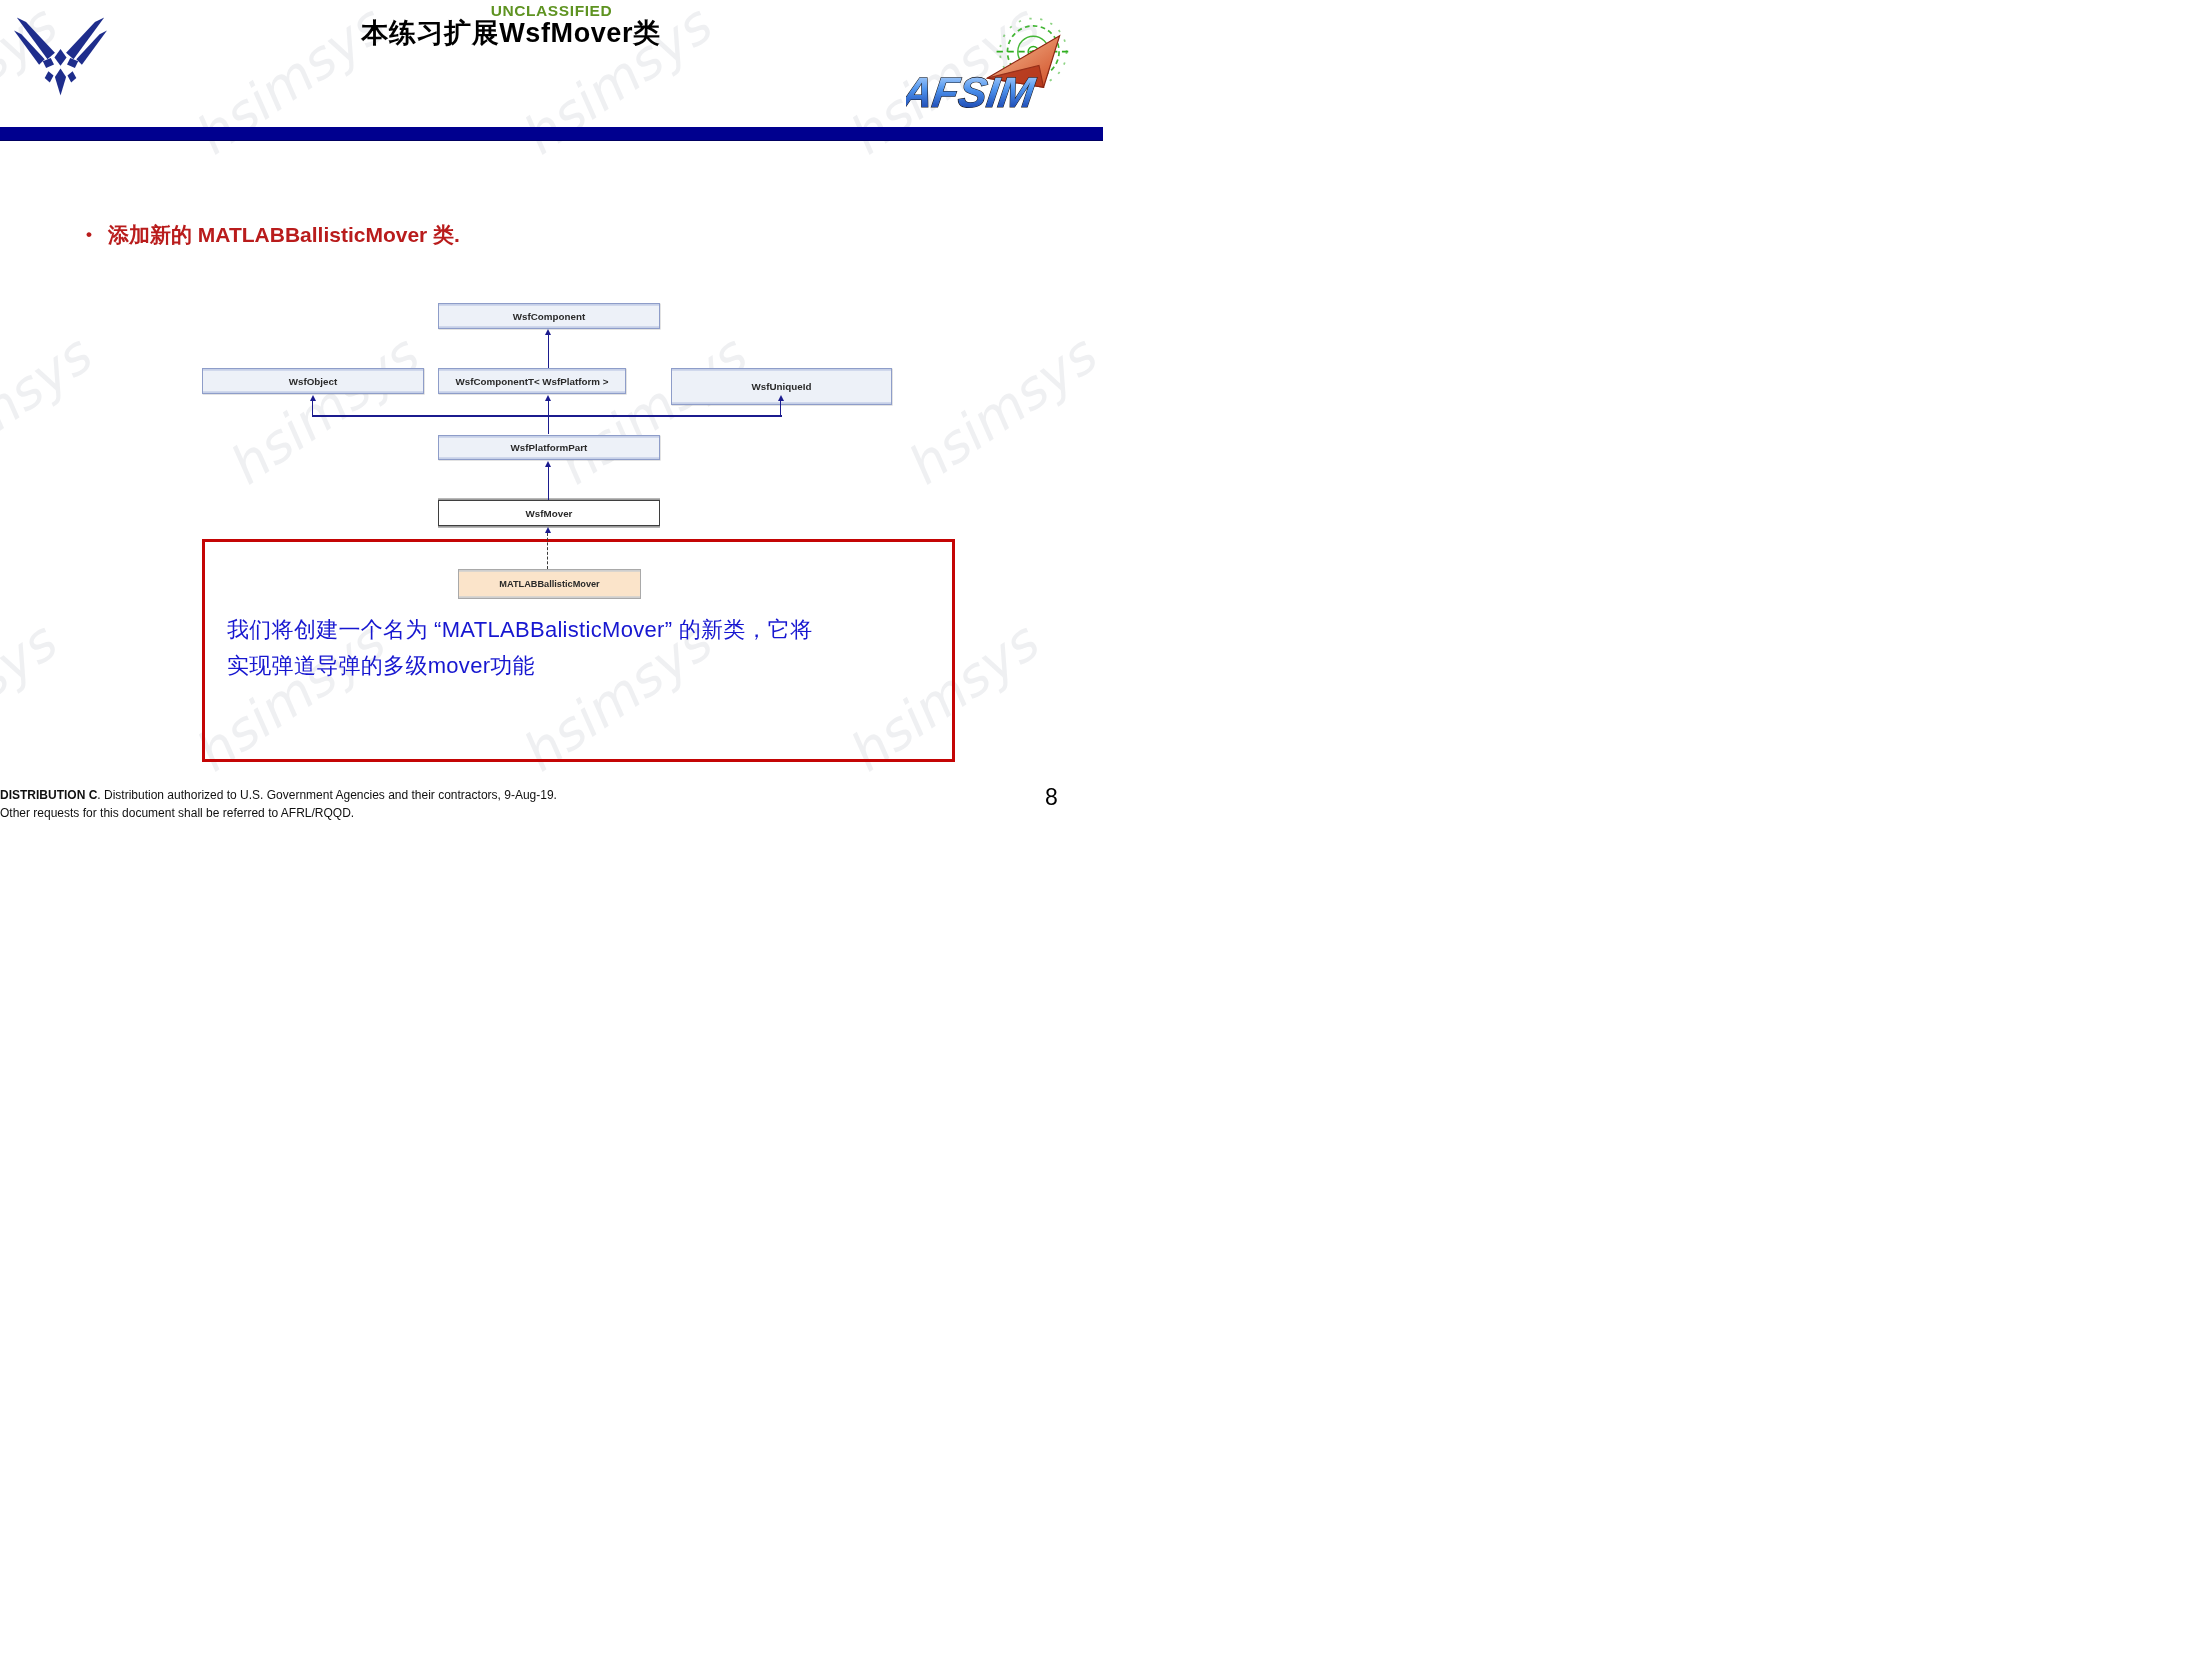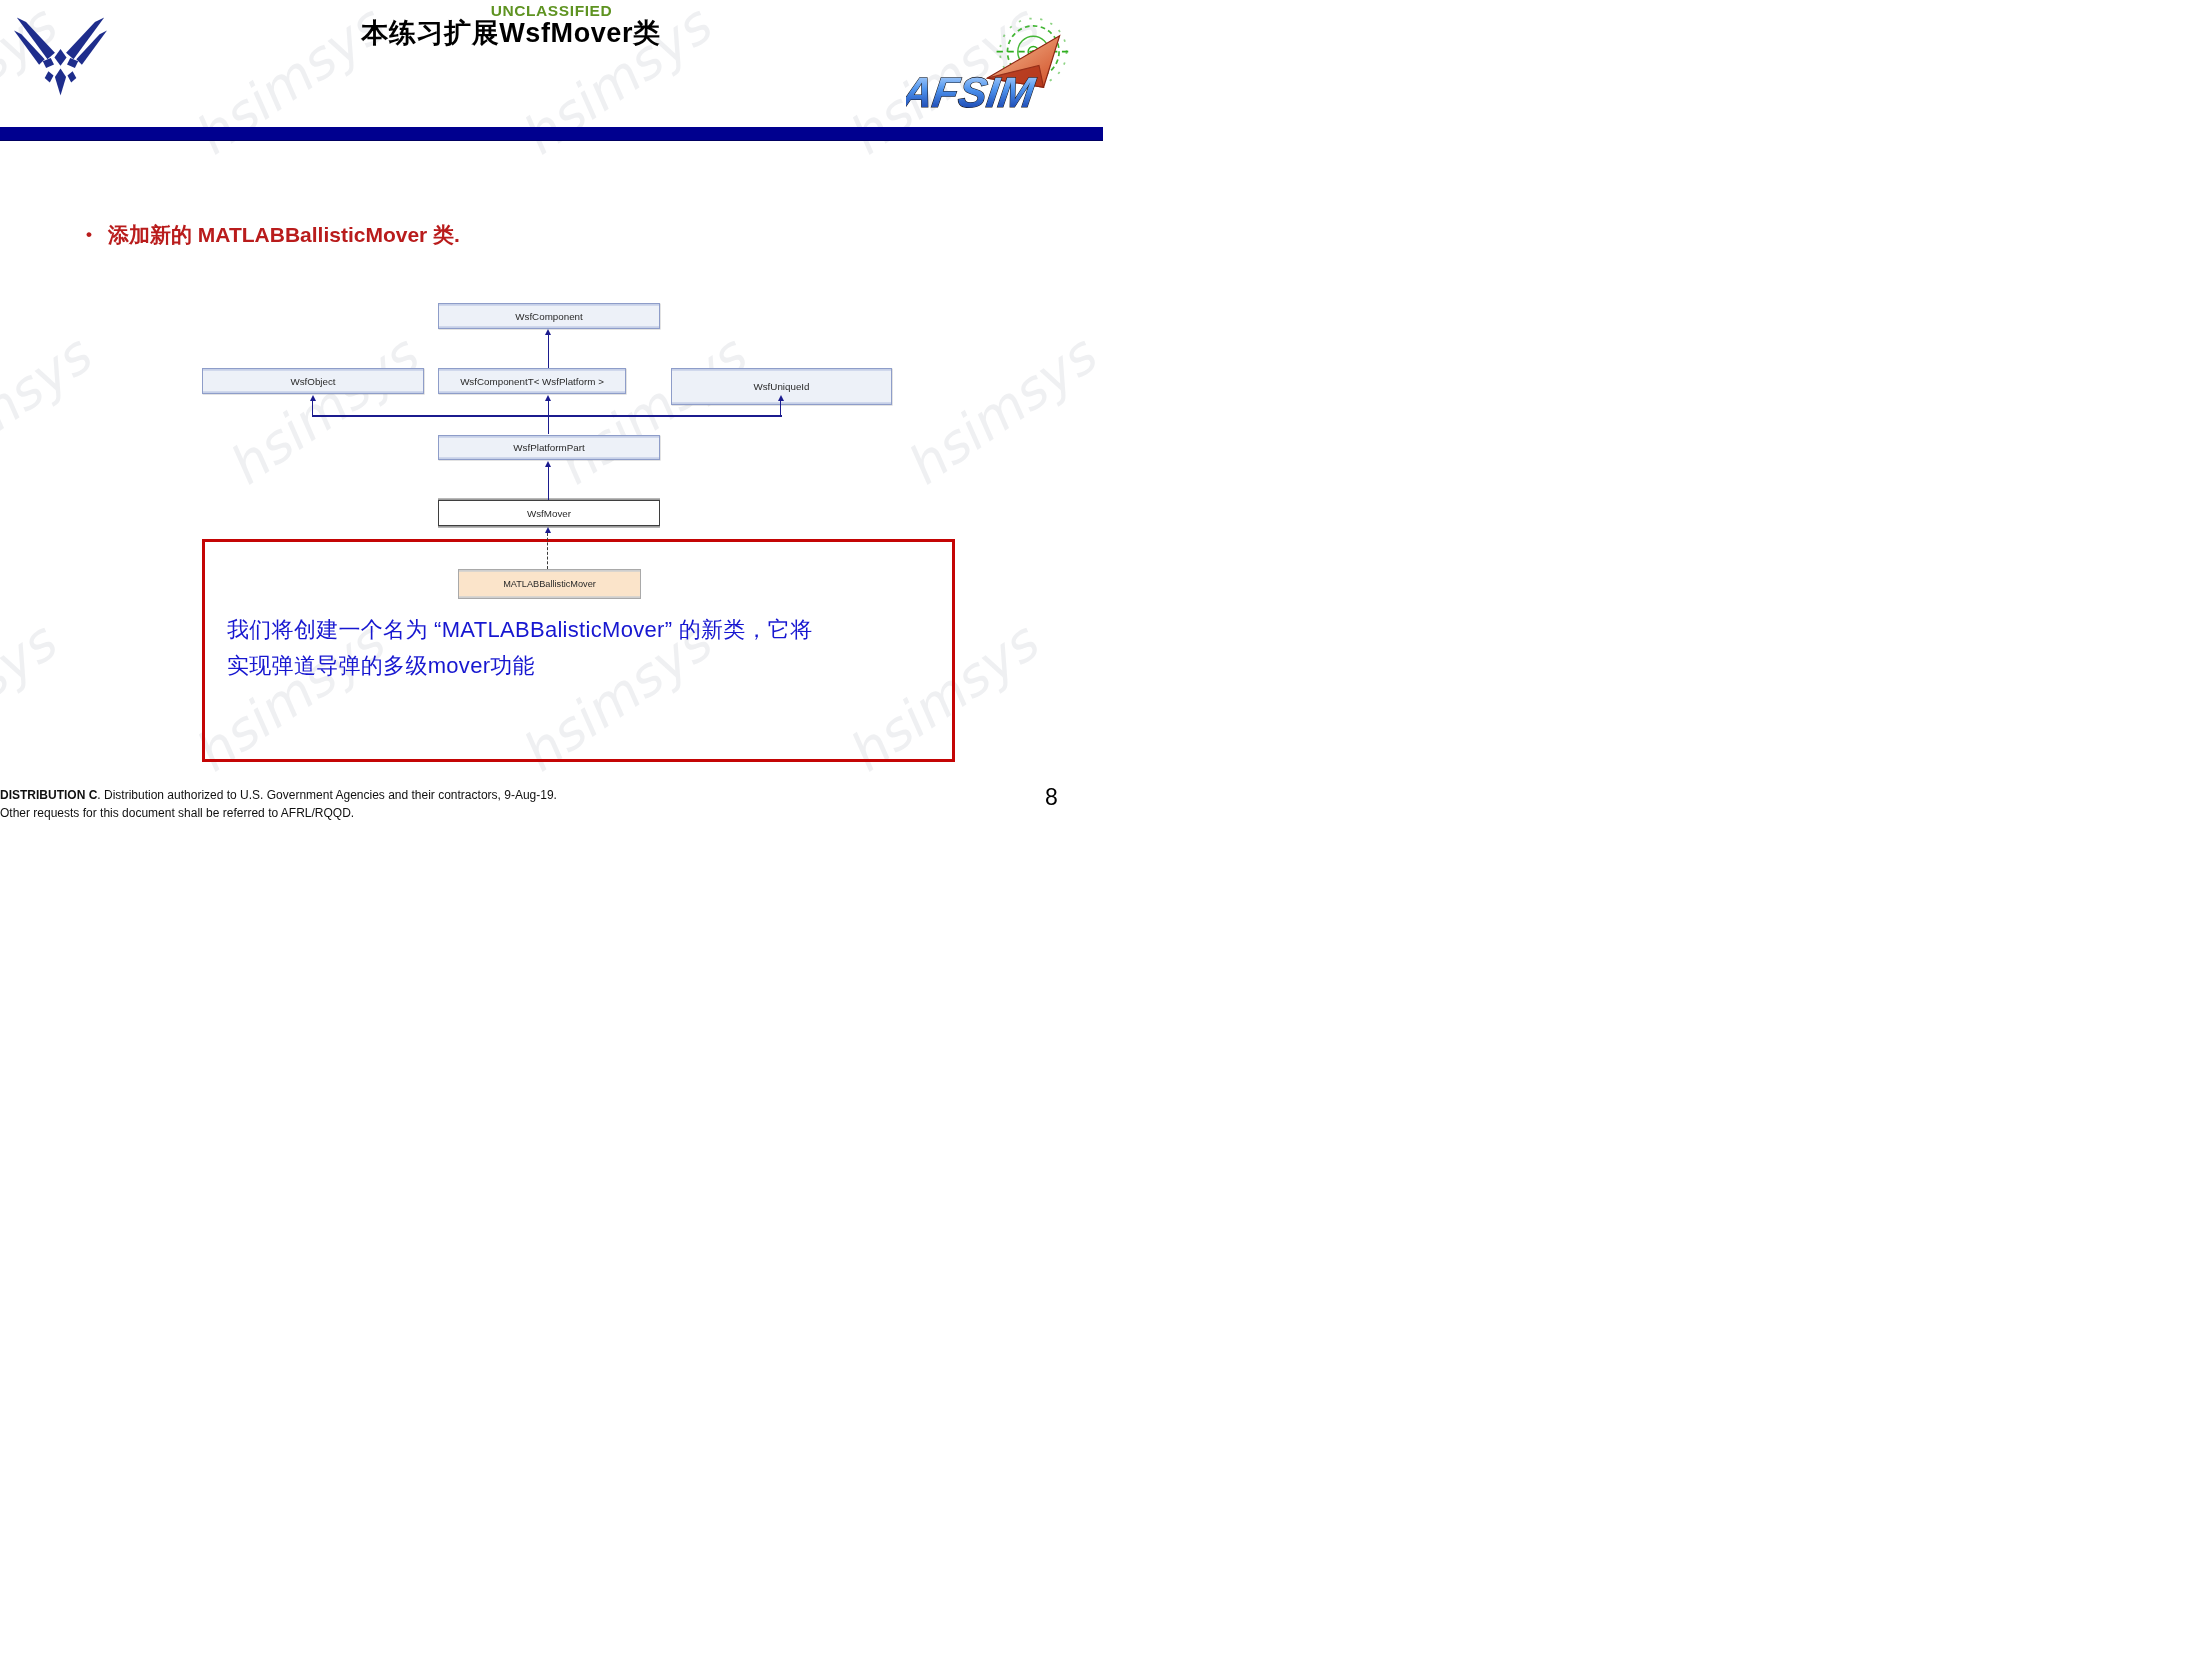--- a/index.html
+++ b/index.html
@@ -24,21 +24,21 @@
   
   .bullet{position:absolute;left:86px;top:221px;font-size:21px;font-weight:bold;
       color:#b91c1c;z-index:5;white-space:nowrap;}
   .bullet .marker{display:inline-block;font-size:17px;margin-right:16px;vertical-align:2.3px;}
   .bullet .code{font-weight:900;}
 
   
   .node{position:absolute;box-sizing:border-box;display:flex;align-items:center;
       justify-content:center;font-size:9.8px;color:#2a2a2a;z-index:6;
       background:#edf1f8;border:1.1px solid #8e9dc9;
-      box-shadow:inset 0 1.7px 0 #c6d0e8, inset 0 -1.7px 0 #c6d0e8, 0.6px 0.6px 0 rgba(120,120,120,.35);}
+      box-shadow:inset 0 1.7px 0 #c6d0e8, inset 0 -1.7px 0 #c6d0e8, 0.6px 0.6px 0 rgba(120,120,120,.35);font-weight:bold;}
   .node.mover{background:#ffffff;border:1.7px solid #3f3f3f;
       box-shadow:0 -1.7px 0 #9a9a9a, 0 1.7px 0 #9a9a9a;text-align:right;}
   .node.matlab{background:#fbe4ca;border:1.1px solid #a9a9a9;font-size:9.2px;
       box-shadow:inset 0 1.7px 0 #cfcfcf, inset 0 -1.7px 0 #cfcfcf;z-index:7;}
 
   
   .vline{position:absolute;width:1.1px;background:#1b1b8e;z-index:6;}
   .hline{position:absolute;height:2.3px;background:#1b1b8e;z-index:6;}
   .arrow-up{position:absolute;width:0;height:0;border-left:3.4px solid transparent;
       border-right:3.4px solid transparent;border-bottom:6.3px solid #1b1b8e;z-index:6;}

